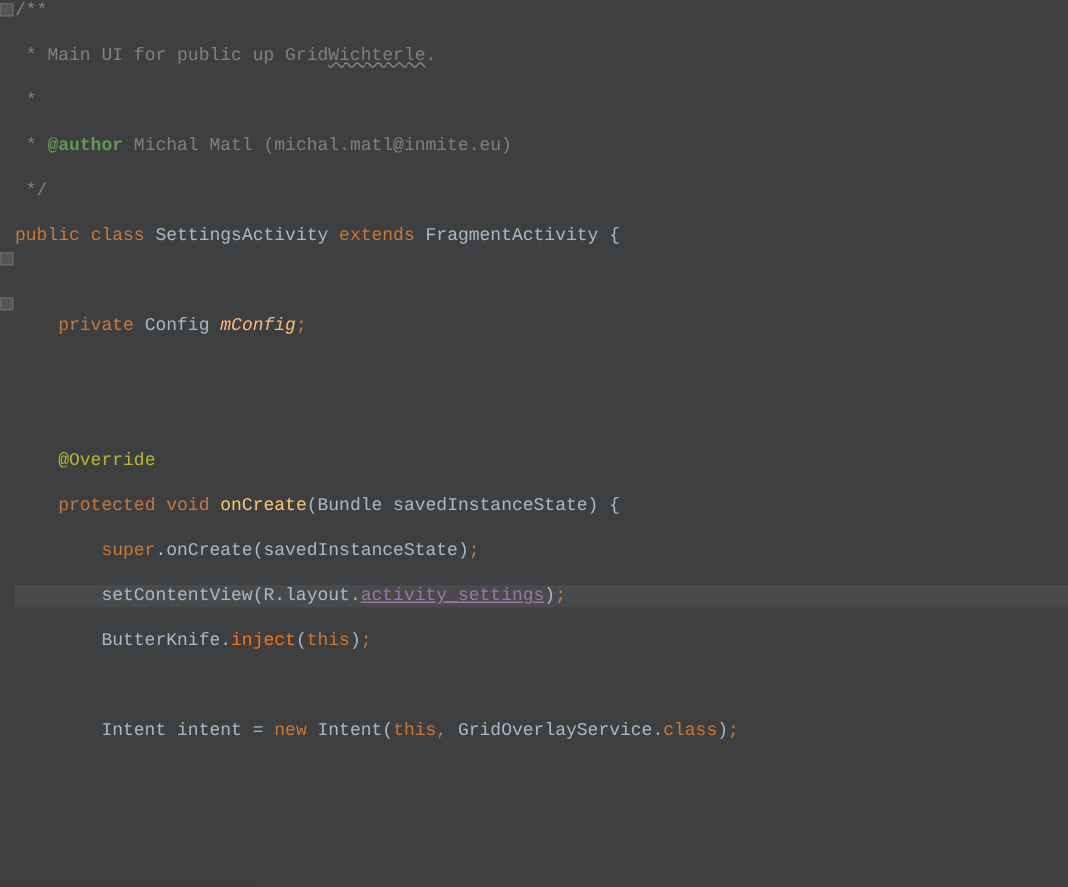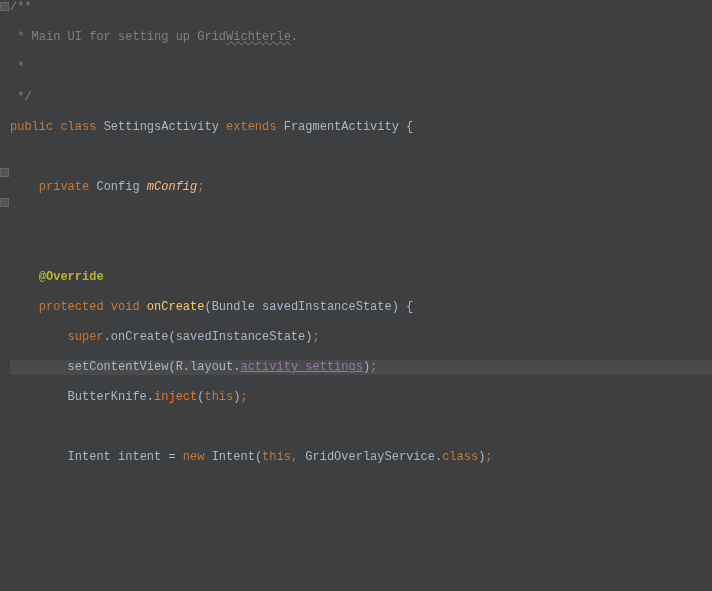--- a/index.html
+++ b/index.html
@@ -37,40 +37,41 @@
   .line.hl { background: #494a4c; }
   
   span { white-space: pre; }
   
   .c-comment { color: #808080; }
   .c-doctag { color: #629755; font-weight: bold; }
   .c-keyword { color: #cc7832; }
   .c-method { color: #ffc66d; }
   .c-field { color: #fdba74; font-style: italic; }
   .c-param { color: #a9b7c6; }
-  .c-annotation { color: #bbb529; font-weight: bold; }
+  .c-annotation { color: #bbb529; }
   .c-static { color: #f97316; }
   .c-staticref { color: #9876aa; text-decoration: underline; }
   .c-punc { color: #cc7832; }
   .c-default { color: #a9b7c6; }
   .c-class { color: #a9b7c6; }
   .c-wavy { text-decoration: underline wavy #808080; text-decoration-thickness: 1px; }
 </style>
 </head>
 <body>
 
 <div class="gutter">
   <div class="gutter-mark" style="top:2px;left:0;"></div>
   <div class="gutter-mark" style="top:168px;left:0;"></div>
   <div class="gutter-mark" style="top:198px;left:0;"></div>
 </div>
 
 <pre class="code"><span class="line"><span class="c-comment" data-bind="doc.open">/**</span></span>
-<span class="line"><span class="c-comment" data-bind="doc.l1_prefix"> * </span><span class="c-comment" data-bind="doc.l1_a">Main UI for setting up Grid</span><span class="c-comment c-wavy" data-bind="doc.l1_b">Wichterle</span><span class="c-comment" data-bind="doc.l1_c">.</span></span>
+<span class="line"><span class="c-comment" data-bind="doc.l1_prefix"> * </span><span class="c-comment" data-bind="doc.l1_a">Main UI for public up Grid</span><span class="c-comment c-wavy" data-bind="doc.l1_b">Wichterle</span><span class="c-comment" data-bind="doc.l1_c">.</span></span>
 <span class="line"><span class="c-comment" data-bind="doc.star"> *</span></span>
+<span class="line"><span class="c-comment" data-bind="doc.l3_prefix"> * </span><span class="c-doctag" data-bind="doc.author_tag">@author</span><span class="c-comment" data-bind="doc.author_val"> Michal Matl (michal.matl@inmite.eu)</span></span>
 <span class="line"><span class="c-comment" data-bind="doc.close"> */</span></span>
 <span class="line"><span class="c-keyword" data-bind="k.public">public</span><span class="c-default" data-bind="p.sp"> </span><span class="c-keyword" data-bind="k.class">class</span><span class="c-default" data-bind="p.sp"> </span><span class="c-class" data-bind="cls.name">SettingsActivity</span><span class="c-default" data-bind="p.sp"> </span><span class="c-keyword" data-bind="k.extends">extends</span><span class="c-default" data-bind="p.sp"> </span><span class="c-class" data-bind="cls.parent">FragmentActivity</span><span class="c-default" data-bind="p.obrace"> {</span></span>
 <span class="line"></span>
 <span class="line"><span class="c-default" data-bind="p.sp4">    </span><span class="c-keyword" data-bind="k.private">private</span><span class="c-default" data-bind="p.sp"> </span><span class="c-class" data-bind="cls.Config">Config</span><span class="c-default" data-bind="p.sp"> </span><span class="c-field" data-bind="id.mConfig">mConfig</span><span class="c-punc" data-bind="p.semi">;</span></span>
 <span class="line"></span>
 <span class="line"></span>
 <span class="line"><span class="c-default" data-bind="p.sp4">    </span><span class="c-annotation" data-bind="ann.Override">@Override</span></span>
 <span class="line"><span class="c-default" data-bind="p.sp4">    </span><span class="c-keyword" data-bind="k.protected">protected</span><span class="c-default" data-bind="p.sp"> </span><span class="c-keyword" data-bind="k.void">void</span><span class="c-default" data-bind="p.sp"> </span><span class="c-method" data-bind="id.onCreate">onCreate</span><span class="c-default" data-bind="p.op">(</span><span class="c-class" data-bind="cls.Bundle">Bundle</span><span class="c-default" data-bind="p.sp"> </span><span class="c-param" data-bind="id.savedInstanceState">savedInstanceState</span><span class="c-default" data-bind="p.cp">)</span><span class="c-default" data-bind="p.obrace"> {</span></span>
 <span class="line"><span class="c-default" data-bind="p.sp8">        </span><span class="c-keyword" data-bind="k.super">super</span><span class="c-default" data-bind="p.dot">.</span><span class="c-default" data-bind="id.onCreate">onCreate</span><span class="c-default" data-bind="p.op">(</span><span class="c-param" data-bind="id.savedInstanceState">savedInstanceState</span><span class="c-default" data-bind="p.cp">)</span><span class="c-punc" data-bind="p.semi">;</span></span>
 <span class="line hl"><span class="c-default" data-bind="p.sp8">        </span><span class="c-default" data-bind="id.setContentView">setContentView</span><span class="c-default" data-bind="p.op">(</span><span class="c-default" data-bind="cls.R">R</span><span class="c-default" data-bind="p.dot">.</span><span class="c-default" data-bind="cls.layout">layout</span><span class="c-default" data-bind="p.dot">.</span><span class="c-staticref" data-bind="id.activity_settings">activity_settings</span><span class="c-default" data-bind="p.cp">)</span><span class="c-punc" data-bind="p.semi">;</span></span>

